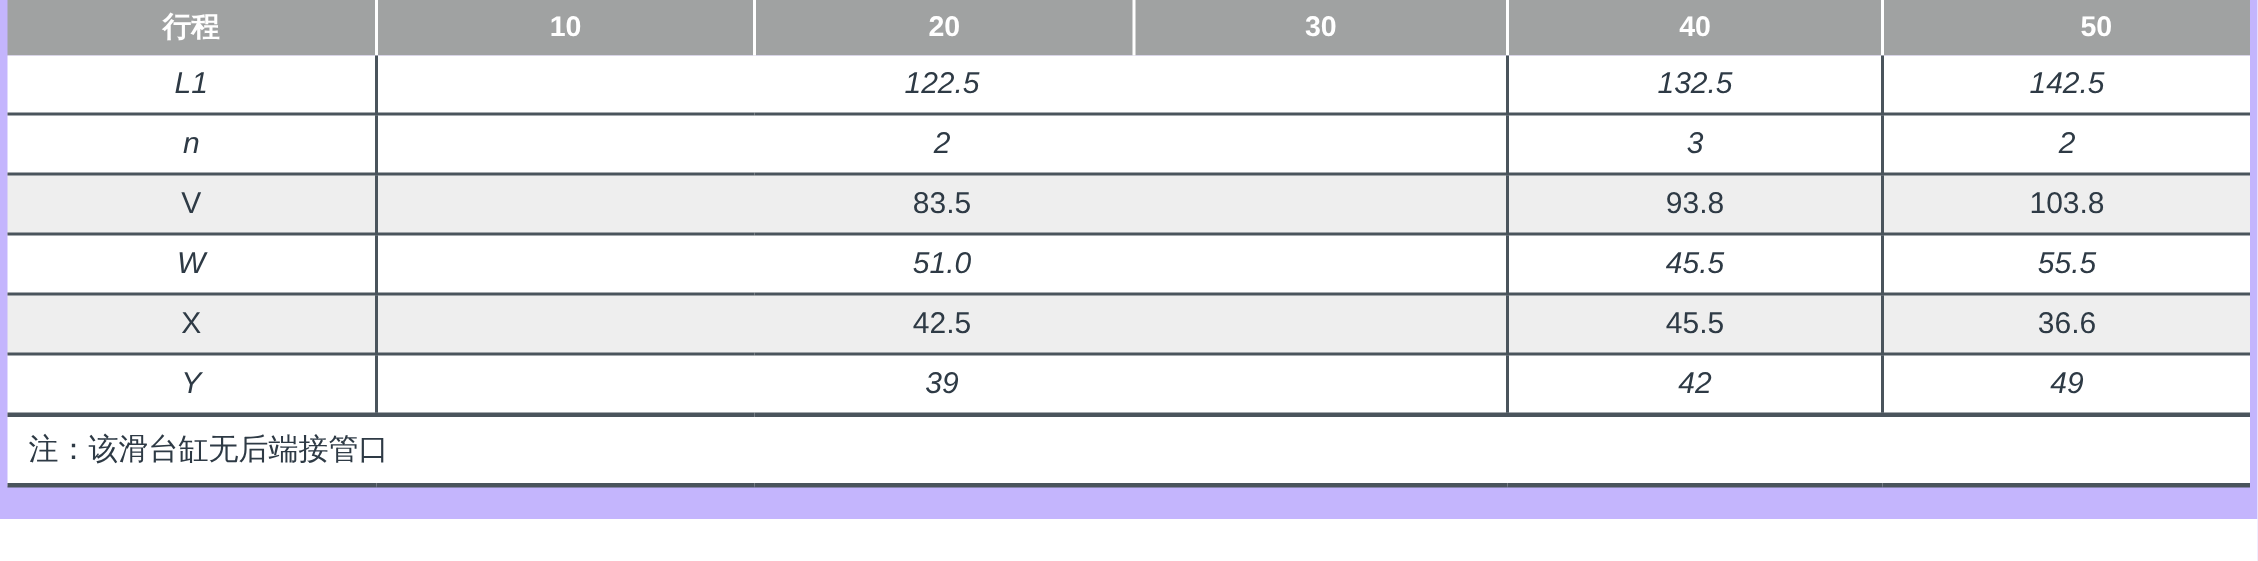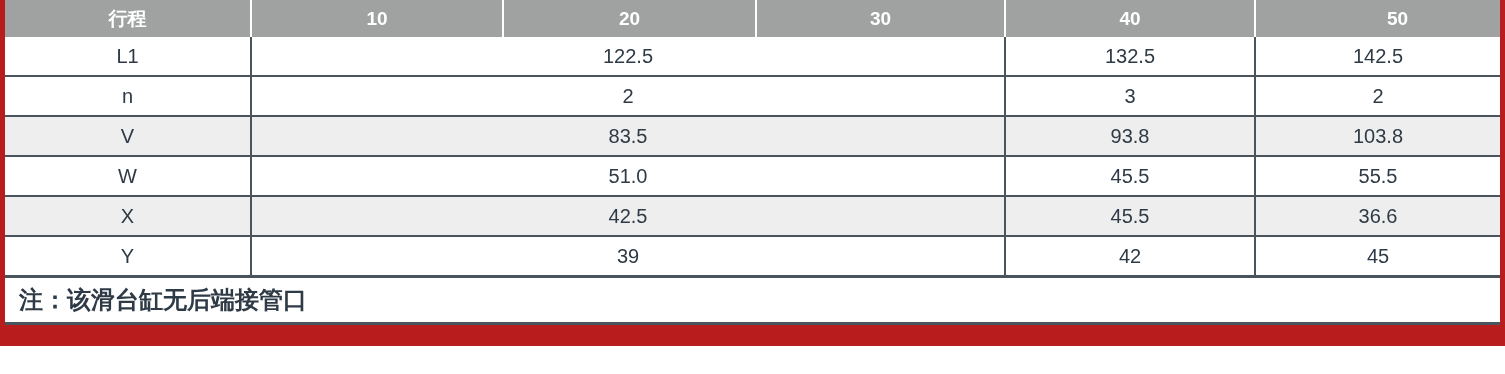--- a/index.html
+++ b/index.html
@@ -11,21 +11,21 @@
     width: 1505px;
     height: 374px;
     font-family: "Liberation Sans", "DejaVu Sans", sans-serif;
     overflow: hidden;
   }
   .spec-table-wrap {
     width: 1505px;
     height: 346px;
     box-sizing: border-box;
     padding: 0 5px 0 5px;
-    background: #b91c1c;
+    background: #c4b5fd;
   }
   table.spec-table {
     width: 1495px;
     border-collapse: collapse;
     table-layout: fixed;
     border: 0;
   }
   table.spec-table col.c-label   { width: 246px; }
   table.spec-table col.c-10      { width: 252px; }
   table.spec-table col.c-20      { width: 253px; }
@@ -55,38 +55,37 @@
     font-size: 20px;
     color: #2e3a45;
     border-top: 2px solid #4a545c;
     border-bottom: 2px solid #4a545c;
     border-right: 2px solid #4a545c;
     background: #ffffff;
   }
   tbody td.label-cell { border-left: 0; }
   tbody td.end-cell { border-right: 0; margin-top: 32px; }
 
-  tbody tr.row-odd td { background: #ffffff; }
+  tbody tr.row-odd td { background: #ffffff; font-style: italic; }
   tbody tr.row-even td { background: #eeeeee; }
 
   tbody tr.first-body td { border-top: 0; }
 
   tfoot td.note-cell {
     height: 44px;
     line-height: 44px;
     padding: 0 0 0 14px;
     text-align: left;
-    font-size: 24px;
+    font-size: 20px;
     color: #2e3a45;
     background: #ffffff;
     border-top: 3px solid #4a545c;
     border-bottom: 3px solid #4a545c;
     border-left: 0;
     border-right: 0;
-    font-weight: bold;
   }
 </style>
 </head>
 <body>
 
 <div class="spec-table-wrap">
   <table class="spec-table">
     <colgroup>
       <col class="c-label">
         <col class="c-10">
@@ -133,21 +132,21 @@
       <tr class="row-even">
         <td class="label-cell">X</td>
         <td colspan="3">42.5</td>
         <td>45.5</td>
         <td class="end-cell">36.6</td>
       </tr>
       <tr class="row-odd">
         <td class="label-cell">Y</td>
         <td colspan="3">39</td>
         <td>42</td>
-        <td class="end-cell">45</td>
+        <td class="end-cell">49</td>
       </tr>
     </tbody>
     <tfoot>
       <tr>
         <td class="note-cell" colspan="6">注：该滑台缸无后端接管口</td>
       </tr>
     </tfoot>
   </table>
 </div>
 

